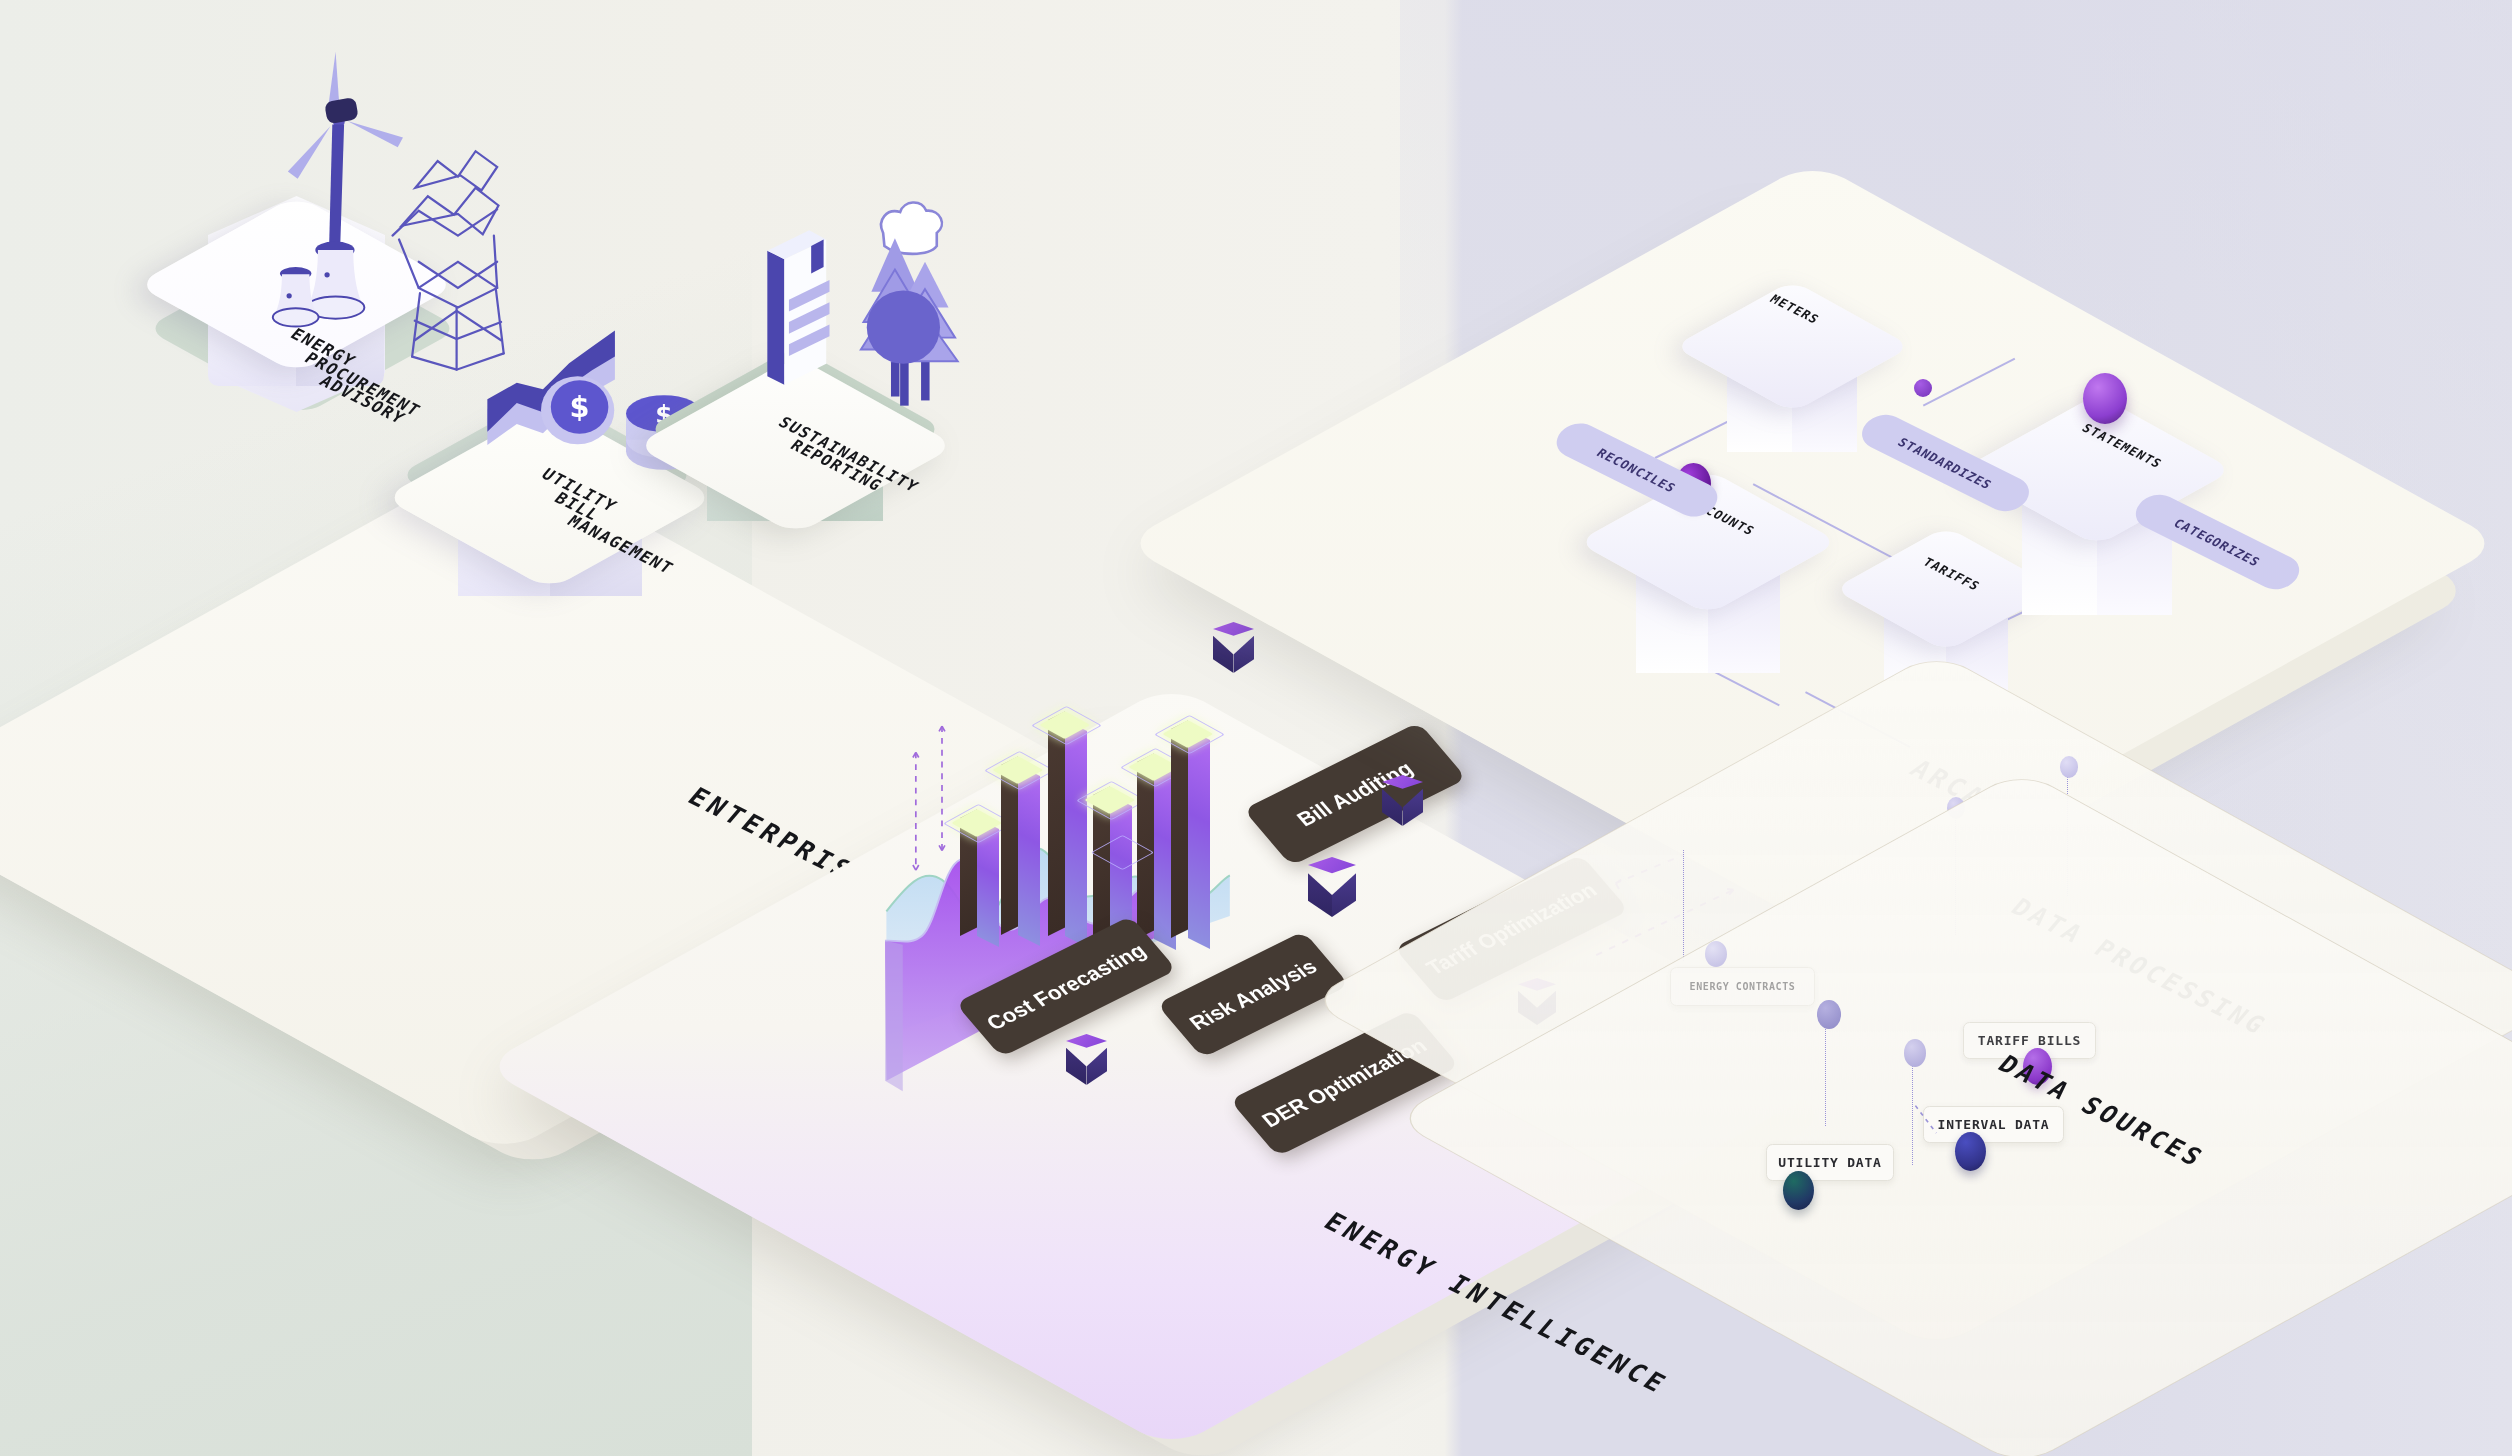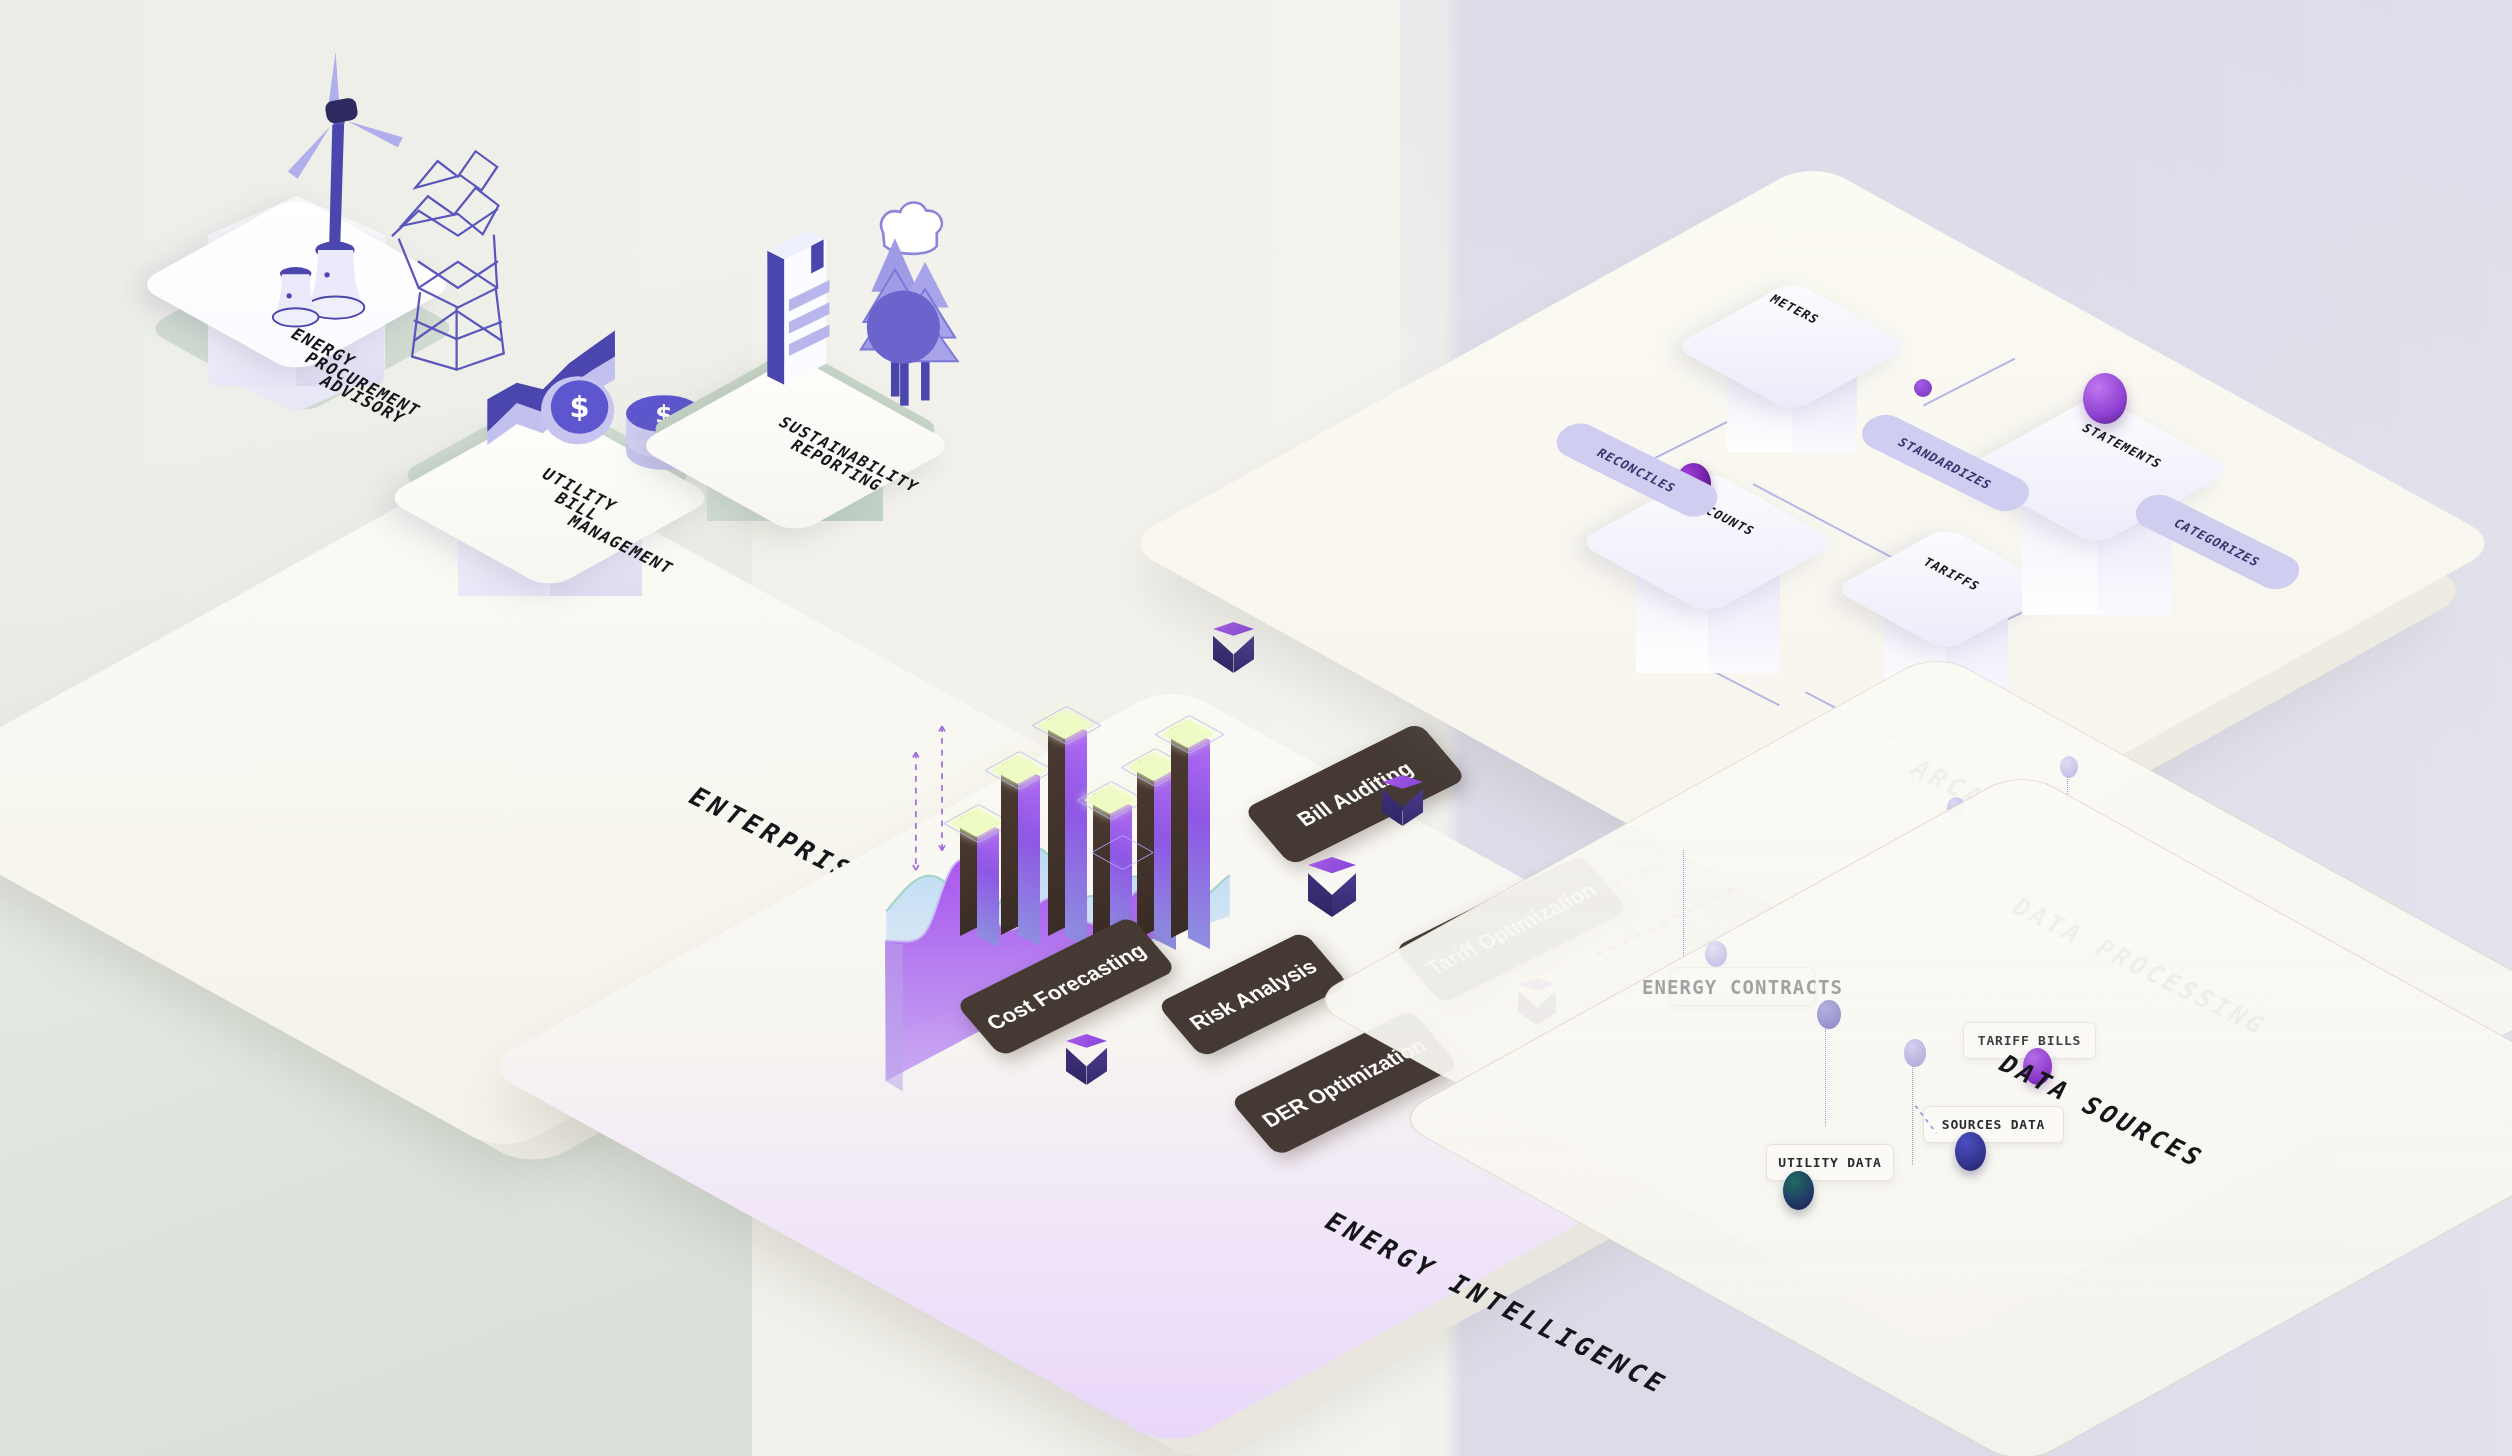--- a/index.html
+++ b/index.html
@@ -513,41 +513,41 @@
 
     <div class="iso-lab r" style="left:2015px;top:890px;font-size:25px;letter-spacing:.14em;">DATA PROCESSING</div>
   </div>
 
   <div>
     <div class="plat" style="left:1675px;top:772px;width:693px;height:693px;">
       <div class="top" style="background:linear-gradient(135deg,rgba(251,250,246,.97),rgba(245,243,237,.92));
              border:0.7px solid rgba(186,176,150,.40);"></div>
     </div>
 
-    <div class="stag" style="left:1670px;top:967px;width:143px;height:37px;font-size:19px;opacity:.42;">
+    <div class="stag" style="left:1670px;top:967px;width:143px;height:37px;font-size:10px;opacity:.42;">
       <span>ENERGY CONTRACTS</span>
     </div>
     <div class="sph" style="left:1705px;top:941px;width:22px;height:26px;
          background:radial-gradient(circle at 35% 28%,#e3e1f4,#c0bce2);"></div>
     <div class="stem" style="left:1825px;top:1021px;height:105px;"></div>
     <div class="sph" style="left:1817px;top:1000px;width:23.6px;height:29px;
          background:radial-gradient(circle at 35% 28%,#b5b0e0,#8d88c6);"></div>
     <div class="stem" style="left:1912px;top:1060px;height:105px;"></div>
     <div class="sph" style="left:1904px;top:1039px;width:22px;height:27.5px;
          background:radial-gradient(circle at 35% 28%,#d4d0ee,#aba6d8);"></div>
 
     <div class="stag" style="left:1963px;top:1022px;width:131px;height:35px;font-size:13px;opacity:.9;">
       <span>TARIFF BILLS</span>
     </div>
     <div class="sph" style="left:2023px;top:1048px;width:29px;height:37px;
          background:radial-gradient(circle at 35% 26%,#b46ee8,#8a37c9 66%,#5b1b8e);
          box-shadow:0 5.2px 9.2px rgba(90,30,140,.28);"></div>
 
     <div class="stag" style="left:1923px;top:1106px;width:139px;height:35px;font-size:13px;">
-      <span>SOURCES DATA</span>
+      <span>INTERVAL DATA</span>
     </div>
     <div class="sph" style="left:1955px;top:1132px;width:31px;height:39px;
          background:radial-gradient(circle at 35% 26%,#4a4ec0,#32338a 66%,#1e1f58);
          box-shadow:0 5.2px 9.2px rgba(30,30,90,.30);"></div>
 
     <div class="stag" style="left:1766px;top:1144px;width:126px;height:35px;font-size:13px;">
       <span>UTILITY DATA</span>
     </div>
     <div class="sph" style="left:1783px;top:1171px;width:31px;height:39px;
          background:radial-gradient(circle at 35% 26%,#1f6b62,#213a66 60%,#1a1f48);

